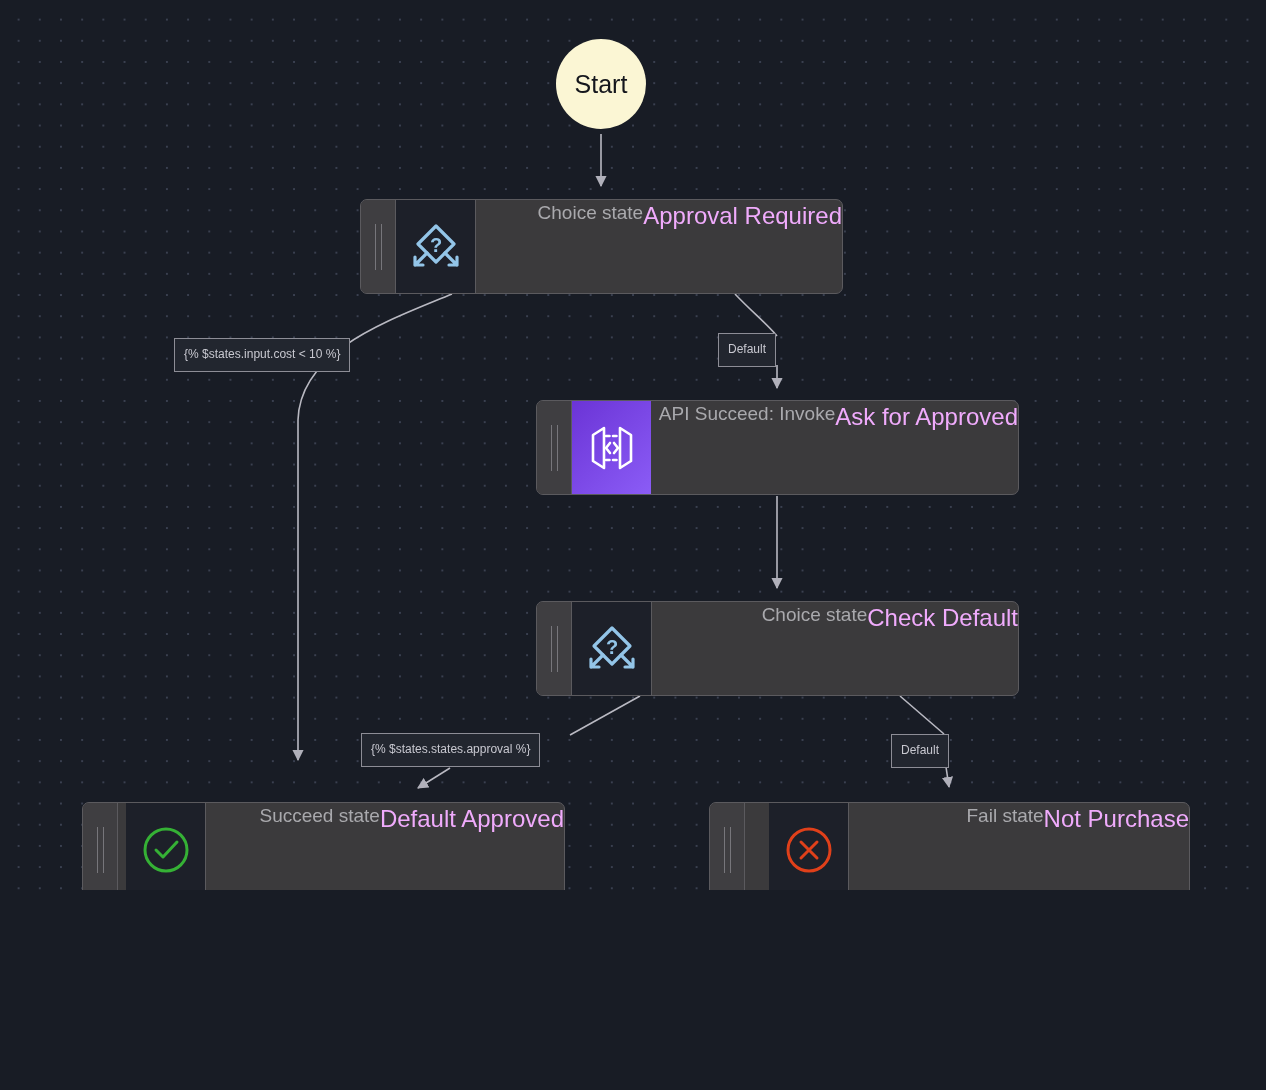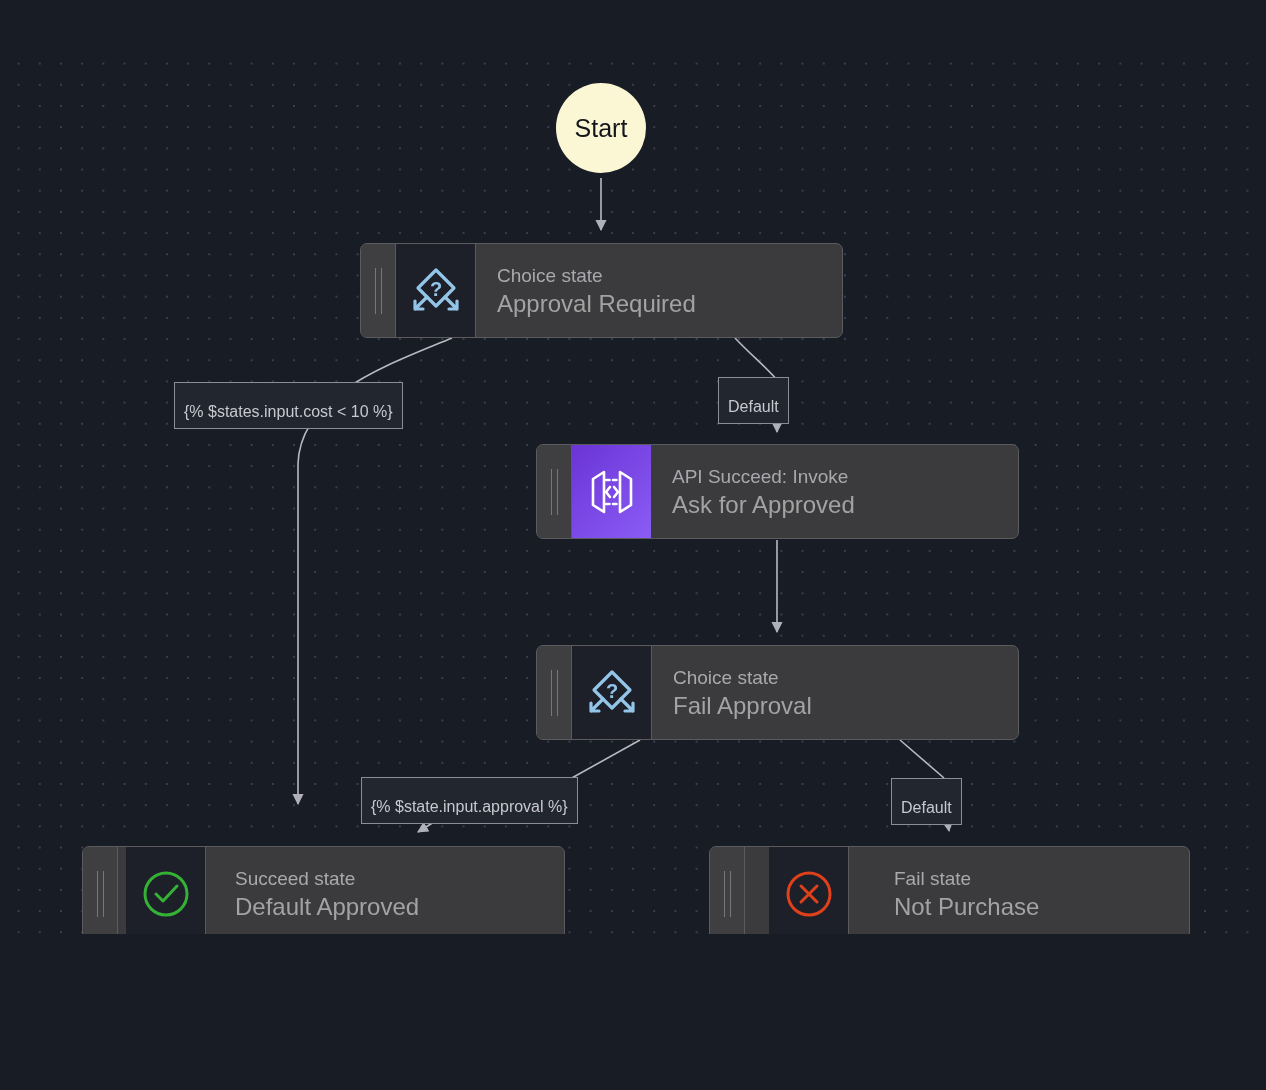--- a/index.html
+++ b/index.html
@@ -10,21 +10,20 @@
   #canvas {
     position: relative;
     width: 1266px;
     height: 890px;
     background-color: #181c25;
     background-image: radial-gradient(circle, #3a4050 1.3px, transparent 1.4px);
     background-size: 21.2px 21.2px;
     background-position: 8px 9px;
     overflow: hidden;
     font-family: "Liberation Sans", sans-serif;
-    margin-top: 44px;
   }
 
   
   #edges {
     position: absolute;
     left: 0; top: 0;
     width: 1266px;
     height: 1090px;
     pointer-events: none;
   }
@@ -78,48 +77,48 @@
     align-items: center;
     justify-content: center;
   }
   .icon-cell.brand {
     background: linear-gradient(135deg, #6b34d6 0%, #8b5cf6 100%);
     border-right: none;
   }
   .labels {
     flex: 1 1 auto;
     display: flex;
-    flex-direction: column;
-    justify-content: center;
+    flex-direction: row;
+    justify-content: flex-end;
     padding-left: 21px;
     min-width: 0;
     border-radius: 17px;
   }
   .sub {
     color: #a9a9ad;
     font-size: 19px;
     line-height: 25px;
     white-space: nowrap;
   }
   .title {
-    color: #a3a3a3;
+    color: #f0abfc;
     font-size: 24px;
     line-height: 31px;
     white-space: nowrap;
   }
 
   
   .edge-label {
     position: absolute;
     background: #22262f;
     border: 1px solid #8d8d96;
     color: #c8c8d0;
-    font-size: 16px;
+    font-size: 12px;
     line-height: 17px;
-    padding: 20px 9px 8px 9px;
+    padding: 7px 9px 8px 9px;
     white-space: nowrap;
     box-sizing: border-box;
   }
 </style>
 </head>
 <body>
 
 <div id="canvas">
 
   <svg id="edges" viewBox="0 0 1266 1090" width="1266" height="1090">
@@ -211,26 +210,26 @@
     <div class="icon-cell">
       <svg width="58" height="58" viewBox="0 0 58 58" fill="none" stroke="#93c5e8" stroke-width="3.2" stroke-linecap="round" stroke-linejoin="round">
         <path d="M29 8 L47 26 L29 44 L11 26 Z"></path>
         <path d="M20 35 L8 47 M8 47 L8 39 M8 47 L16 47"></path>
         <path d="M38 35 L50 47 M50 47 L50 39 M50 47 L42 47"></path>
         <text x="29" y="34" font-size="20" font-family="Liberation Sans, sans-serif" fill="#93c5e8" stroke="none" text-anchor="middle" font-weight="bold">?</text>
       </svg>
     </div>
     <div class="labels">
       <div class="sub">Choice state</div>
-      <div class="title">Fail Approval</div>
+      <div class="title">Check Default</div>
     </div>
   </div>
 
   <div class="edge-label" style="left:361px; top:733px;">
-    <span>{% $state.input.approval %}</span>
+    <span>{% $states.states.approval %}</span>
   </div>
 
   <div class="edge-label" style="left:891px; top:734px;">
     <span>Default</span>
   </div>
 
   <div class="node" style="left:82px; top:802px; width:483px; height:95px;gap:8px;">
     <div class="drag-handle">
       <i></i>
         <i></i>

